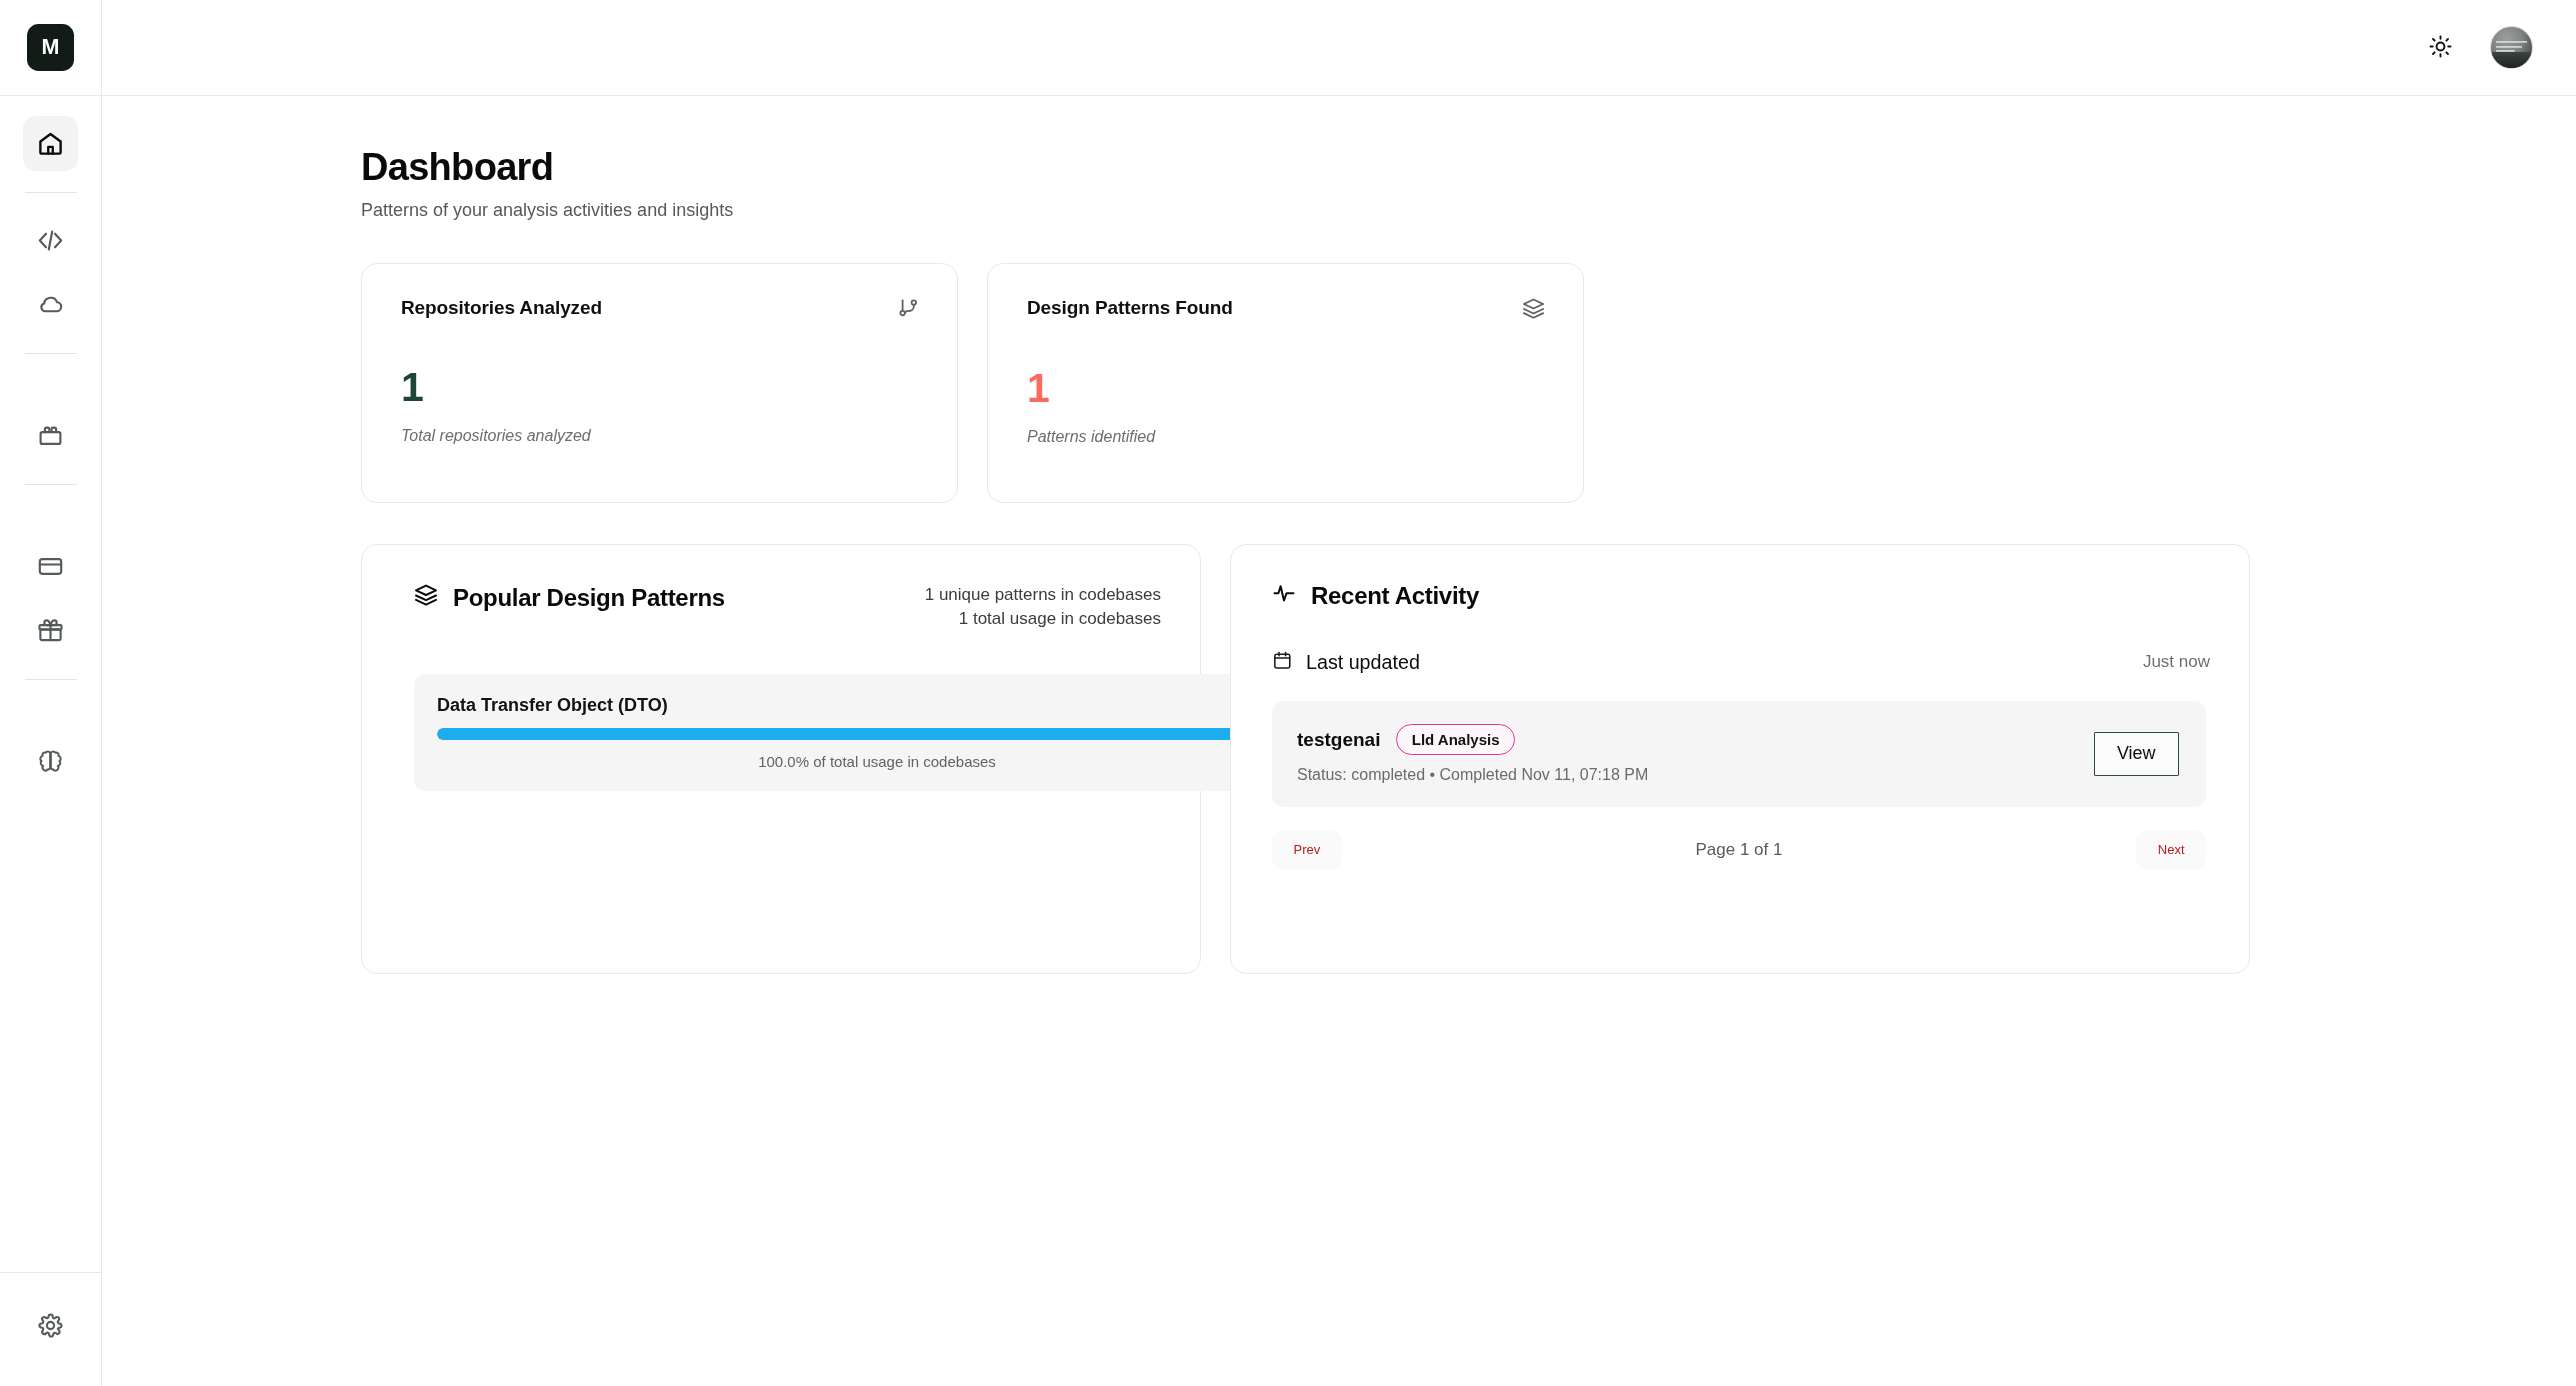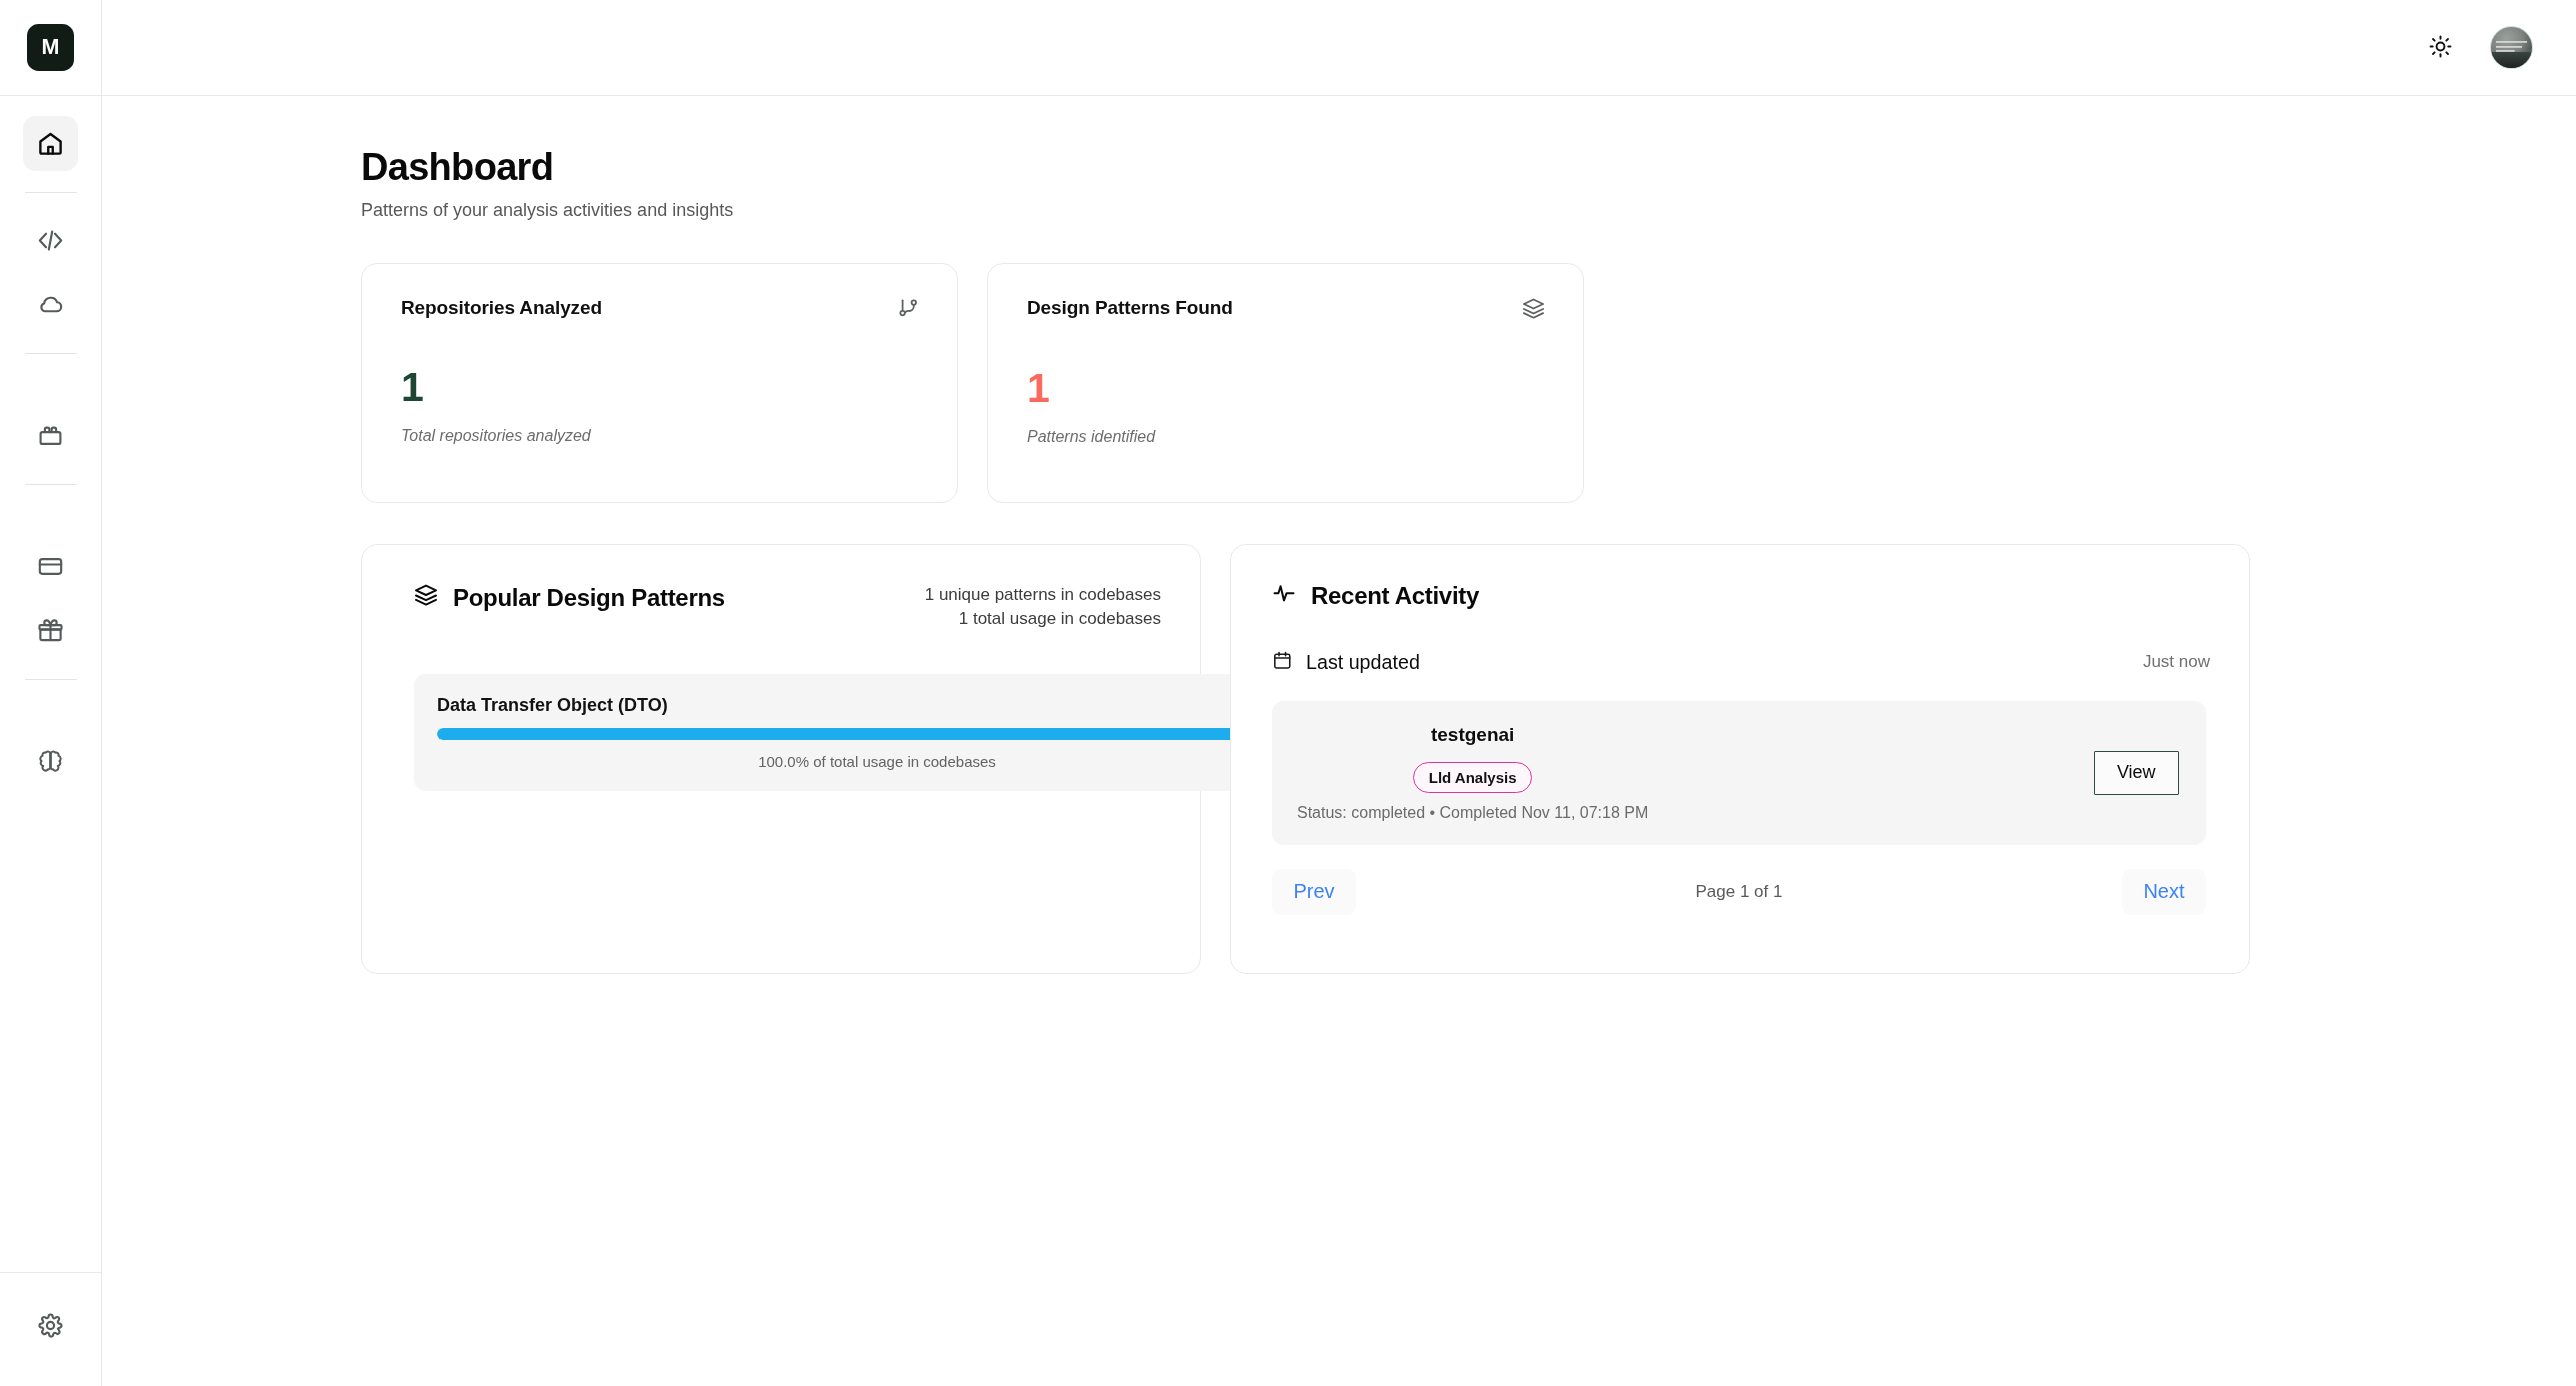--- a/index.html
+++ b/index.html
@@ -126,38 +126,38 @@
   .act-updated {
     margin-top: 39px; display: flex; align-items: center; justify-content: space-between;
   }
   .act-updated-left { display: flex; align-items: center; gap: 13.4px; font-size: 19.7px; color: #0c0c0c; font-weight: 400; }
   .act-updated-right { font-size: 17px; color: #707070; }
 
   .act-item {
     margin-top: 26px; width: 934px; background: #f5f5f5; border-radius: 11.6px;
     padding: 23px 27px 23px 25px; display: flex; align-items: center; justify-content: space-between;
   }
-  .act-name-row { display: flex; align-items: center; gap: 16px; flex-direction: column; }
+  .act-name-row { display: flex; align-items: center; gap: 16px; }
   .act-name { font-size: 19px; font-weight: 600; color: #0d0d0d; }
   .badge {
     border: 0.9px solid #e0329f; color: #121212; background: #fdf6fb;
     border-radius: 894px; padding: 5.4px 14.3px 6.3px 14.3px; font-size: 15px; font-weight: 600;
     white-space: nowrap;
   }
   .act-status { font-size: 16px; color: #6b6b6b; margin-top: 10.7px; }
   .view-btn {
     border: 0.9px solid #2d4a3e; background: #fbfbfb; border-radius: 1px;
     padding: 10.7px 22.4px; font-size: 18px; color: #0c0c0c; cursor: pointer;
     font-family: "Liberation Sans", sans-serif;
   }
 
   .pager { margin-top: 24px; width: 934px; display: flex; align-items: center; justify-content: space-between; }
   .pg-btn {
     border: none; background: #fafafa; border-radius: 9px; padding: 11.6px 21.5px;
-    font-size: 20px; color: #3b82f6; cursor: default;
+    font-size: 13px; color: #b91c1c; cursor: default;
     font-family: "Liberation Sans", sans-serif;
   }
   .pg-label { font-size: 17px; color: #5a5a5a; }
 </style>
 </head>
 <body>
 
 <div class="app">
 
   <aside class="sidebar">

